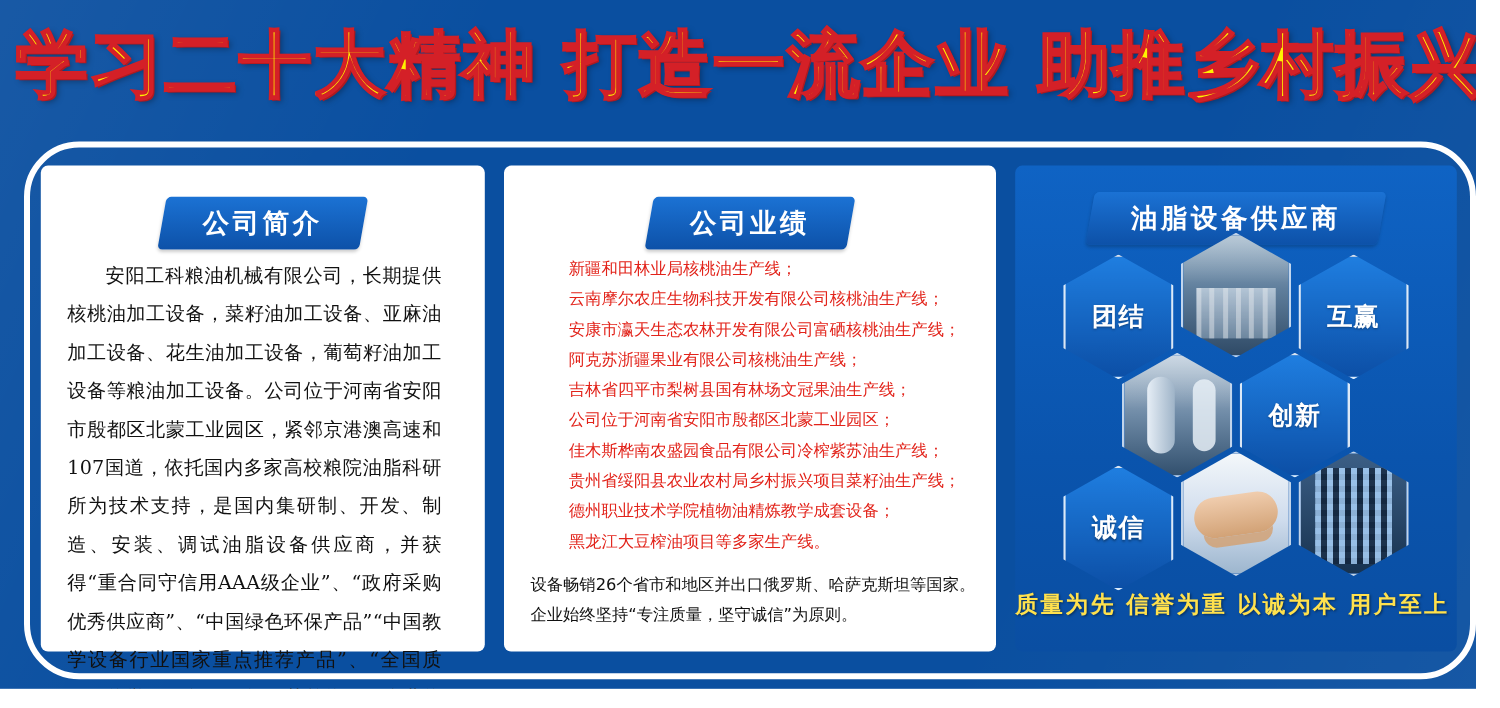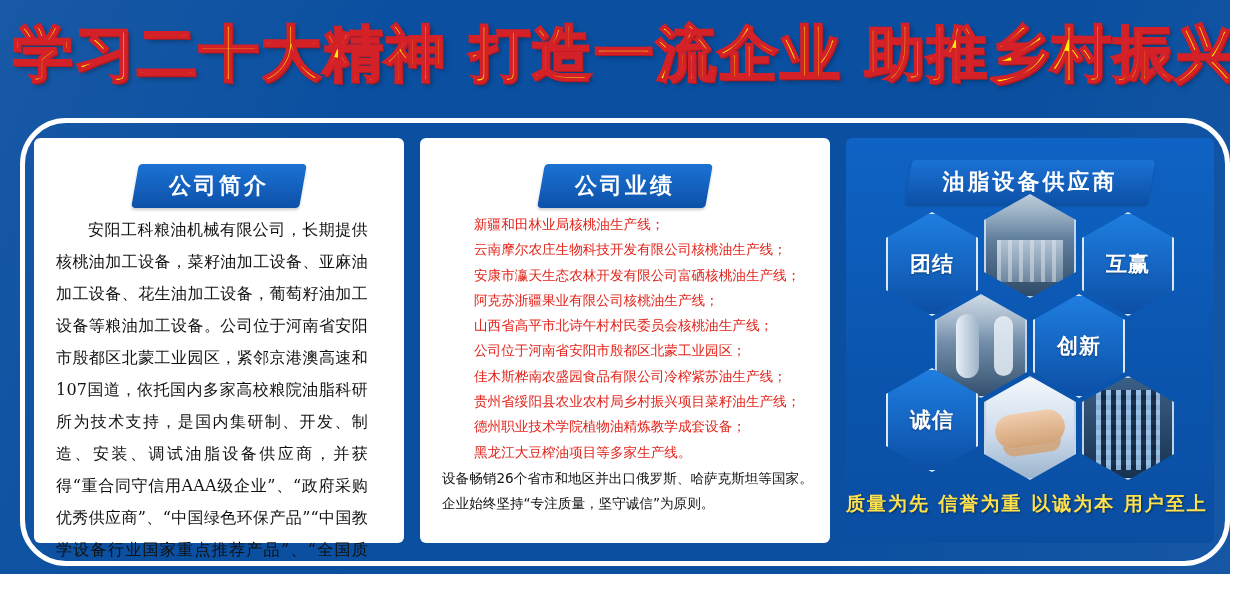--- a/index.html
+++ b/index.html
@@ -113,21 +113,21 @@
     position: absolute;
     left: 22px; top: 74px; right: 16px;
     font-family: "DejaVu Sans", "Liberation Sans", sans-serif;
     font-size: 13.6px;
     line-height: 1.86;
     color: #111111;
   }
   .perf-lead { color: #111; margin-bottom: 1px; }
   .perf-list { list-style: none; margin-left: 32px; }
   .perf-list li { color: #e2231a; white-space: nowrap; }
-  .perf-foot { color: #111; margin-top: 1px; }
+  .perf-foot { color: #111; margin-top: 11px; }
   .perf-foot div { white-space: nowrap; }
 
   
   .brand-stage {
     position: absolute;
     left: 0; top: 62px; width: 368px; height: 290px;
   }
   .hex {
     position: absolute;
     width: 92px; height: 104px;
@@ -242,21 +242,21 @@
   <div class="panel" id="panel-perf">
     <div class="pill" id="pill-perf">
       <span>公司业绩</span>
     </div>
     <div class="perf-wrap">
       <ul class="perf-list">
         <li>新疆和田林业局核桃油生产线；</li>
         <li>云南摩尔农庄生物科技开发有限公司核桃油生产线；</li>
         <li>安康市瀛天生态农林开发有限公司富硒核桃油生产线；</li>
         <li>阿克苏浙疆果业有限公司核桃油生产线；</li>
-        <li>山西省高平市北诗午村村民委员会核桃油生产线；</li>
+        <li>吉林省四平市梨树县国有林场文冠果油生产线；</li>
         <li>公司位于河南省安阳市殷都区北蒙工业园区；</li>
         <li>佳木斯桦南农盛园食品有限公司冷榨紫苏油生产线；</li>
         <li>贵州省绥阳县农业农村局乡村振兴项目菜籽油生产线；</li>
         <li>德州职业技术学院植物油精炼教学成套设备；</li>
         <li>黑龙江大豆榨油项目等多家生产线。</li>
       </ul>
       <div class="perf-foot">
         <div>设备畅销26个省市和地区并出口俄罗斯、哈萨克斯坦等国家。</div>
         <div>企业始终坚持“专注质量，坚守诚信”为原则。</div>
       </div>
@@ -283,21 +283,21 @@
       </div>
 
       <div class="hex hex-img" style="left:89px; top:94px;">
         <div class="fill img-tank"></div>
       </div>
 
       <div class="hex hex-word" style="left:187px; top:94px;">
         <span class="t">创新</span>
       </div>
 
-      <div class="hex hex-word" style="left:40px; top:168px;align-items:center;">
+      <div class="hex hex-word" style="left:40px; top:188px;align-items:center;">
         <span class="t">诚信</span>
       </div>
 
       <div class="hex hex-img" style="left:138px; top:176px;">
         <div class="fill img-hands"></div>
       </div>
 
       <div class="hex hex-img" style="left:236px; top:176px;">
         <div class="fill img-build"></div>
       </div>

